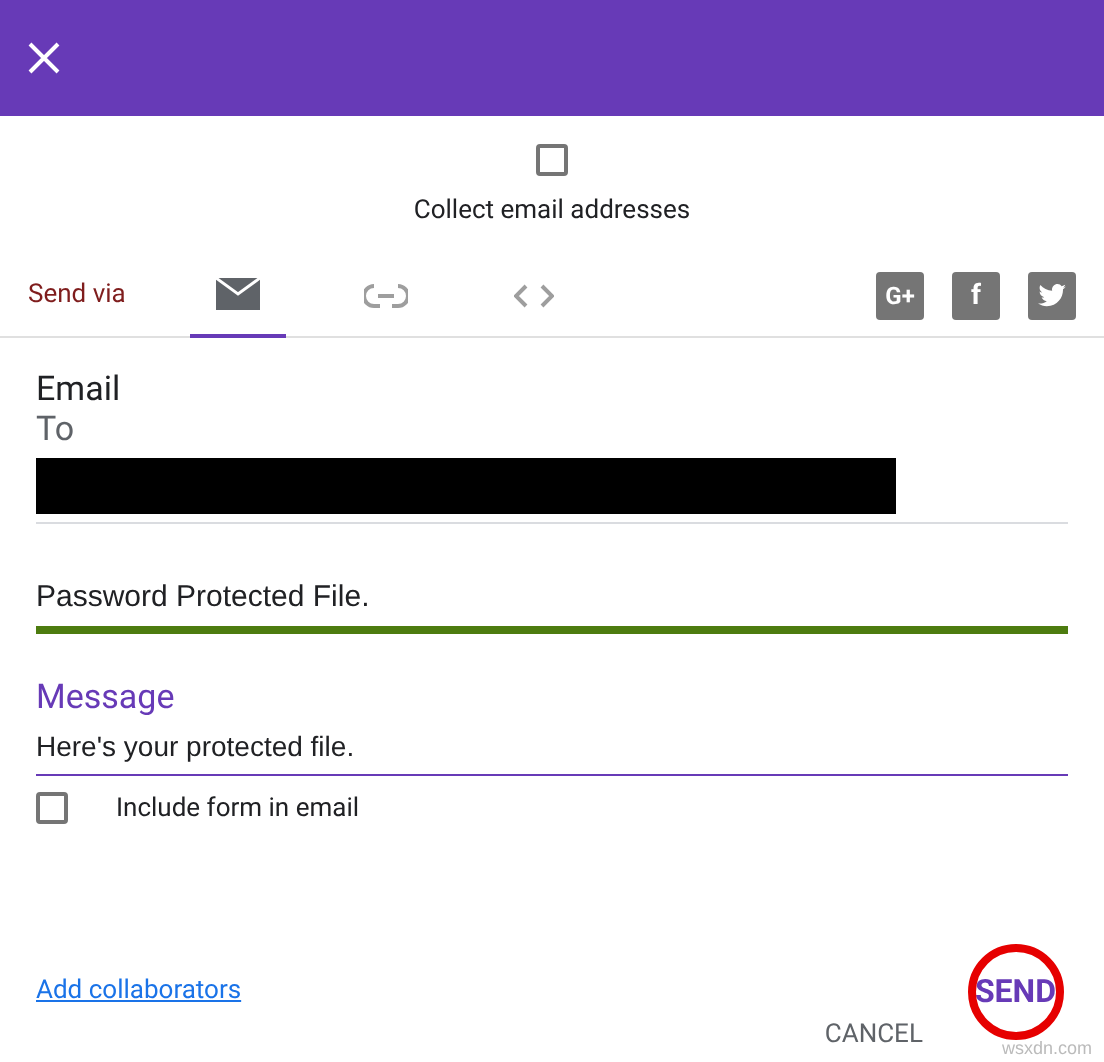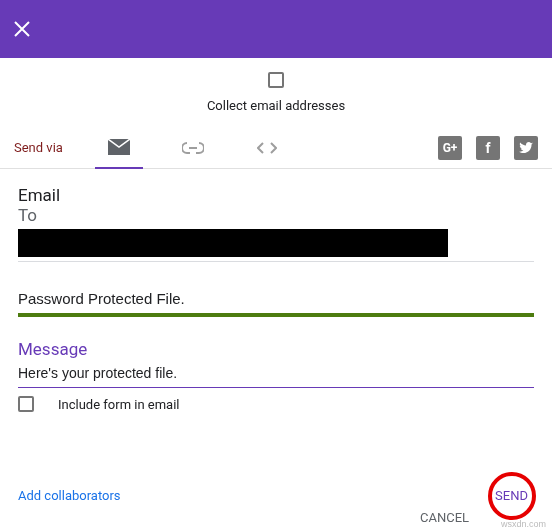--- a/index.html
+++ b/index.html
@@ -146,41 +146,42 @@
     gap: 24px;
     margin-bottom: 46px;
   }
   .footer {
     display: flex;
     align-items: center;
     padding: 0 18px 14px 18px;
   }
   .add-collab {
     color: #1a73e8;
+    text-decoration: underline;
     font-size: 13px;
     cursor: pointer;
     text-align: right;
   }
   .footer-right {
     margin-left: auto;
     display: flex;
     align-items: center;
     gap: 16px;
   }
   .btn-cancel {
     font-size: 13px;
     font-weight: 400;
     color: #5f6368;
     cursor: pointer;
     padding: 8px 4px;
     margin-top: 44px;
   }
   .btn-send {
-    font-size: 13px;
-    font-weight: 400;
+    font-size: 16px;
+    font-weight: 700;
     color: #673ab7;
     cursor: pointer;
     padding: 10px 6px;
     position: relative;
   }
   .send-circle {
     position: absolute;
     width: 48px;
     height: 48px;
     border: 4px solid #e60000;

